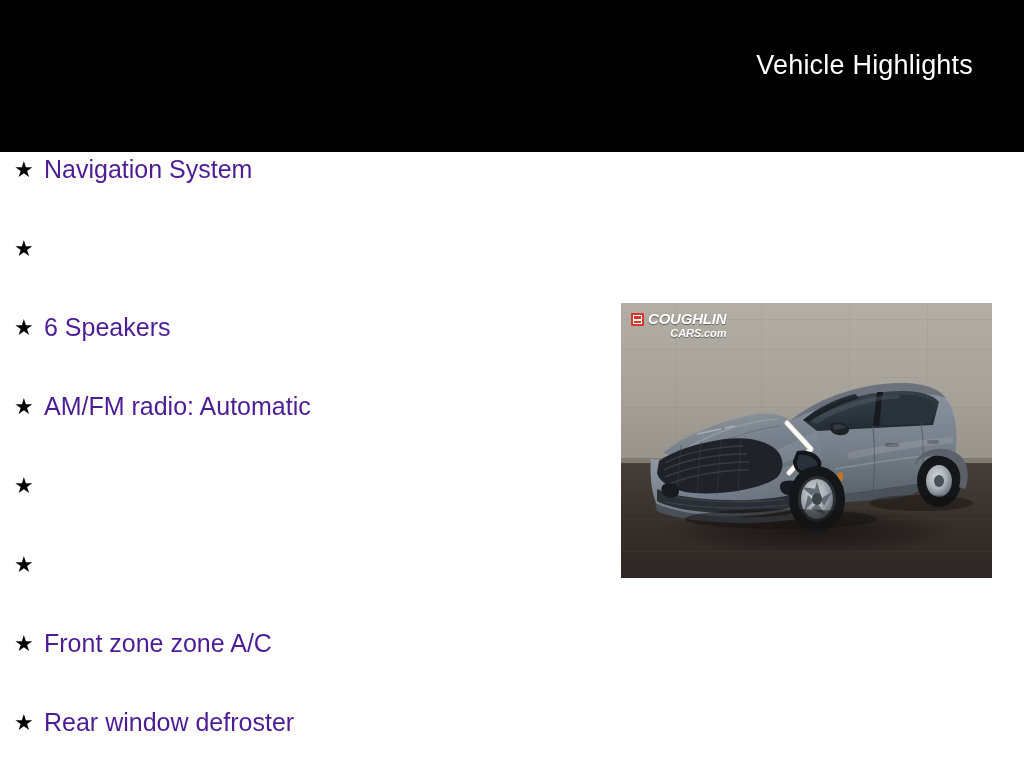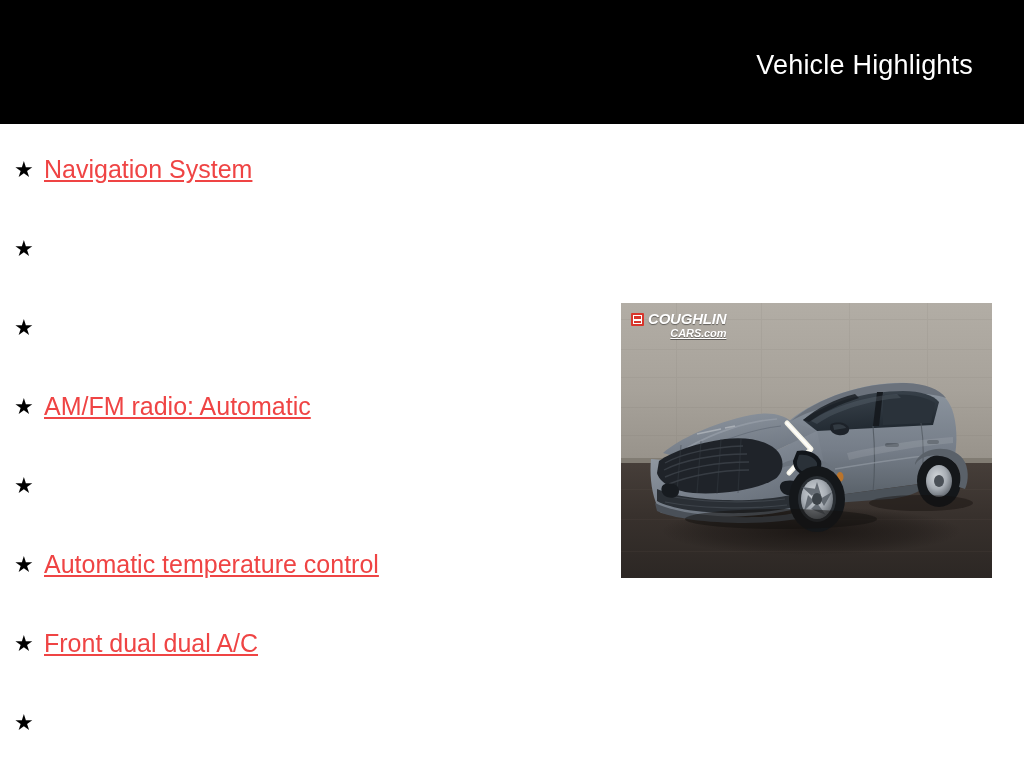--- a/index.html
+++ b/index.html
@@ -20,21 +20,21 @@
     height: 768px;
     background: #ffffff;
   }
 
   
   .header {
     position: absolute;
     left: 0;
     top: 0;
     width: 1024px;
-    height: 124px;
+    height: 152px;
     background: #000000;
     box-sizing: border-box;
   }
   .header-title {
     position: absolute;
     right: 51px;
     top: 50px;
     color: #ffffff;
     font-size: 27px;
     font-weight: 400;
@@ -59,25 +59,24 @@
   }
   .hl-star {
     flex: 0 0 auto;
     width: 30px;
     color: #000000;
     font-size: 22px;
     line-height: 1;
     text-align: left;
   }
   .hl-label {
-    color: #ef4444;
+    color: #4c1d95;
     font-size: 25px;
     line-height: 1.1;
     white-space: nowrap;
-    text-decoration: underline;
   }
 
   
   .photo {
     position: absolute;
     left: 621px;
     top: 303px;
     width: 371px;
     height: 275px;
     overflow: hidden;
@@ -138,21 +137,20 @@
   }
   .wm-line2 {
     color: #ffffff;
     font-size: 11px;
     font-weight: 700;
     font-style: italic;
     letter-spacing: -0.1px;
     text-align: right;
     margin-top: 2px;
     text-shadow: 0 1px 1px rgba(0,0,0,.45);
-    text-decoration: underline;
   }
 </style>
 </head>
 <body>
 
 <div class="page">
 
   <div class="header">
     <div class="header-title">Vehicle Highlights</div>
   </div>
@@ -163,43 +161,44 @@
       <span class="hl-star">★</span>
       <span class="hl-label">Navigation System</span>
     </div>
 
     <div class="hl-item">
       <span class="hl-star">★</span>
     </div>
 
     <div class="hl-item">
       <span class="hl-star">★</span>
+      <span class="hl-label">6 Speakers</span>
     </div>
 
     <div class="hl-item">
       <span class="hl-star">★</span>
       <span class="hl-label">AM/FM radio: Automatic</span>
     </div>
 
     <div class="hl-item">
       <span class="hl-star">★</span>
     </div>
 
     <div class="hl-item">
       <span class="hl-star">★</span>
-      <span class="hl-label">Automatic temperature control</span>
-    </div>
-
-    <div class="hl-item">
-      <span class="hl-star">★</span>
-      <span class="hl-label">Front dual dual A/C</span>
-    </div>
-
-    <div class="hl-item">
-      <span class="hl-star">★</span>
+    </div>
+
+    <div class="hl-item">
+      <span class="hl-star">★</span>
+      <span class="hl-label">Front zone zone A/C</span>
+    </div>
+
+    <div class="hl-item">
+      <span class="hl-star">★</span>
+      <span class="hl-label">Rear window defroster</span>
     </div>
 
   </div>
 
   <div class="photo">
     <svg viewBox="0 0 371 275" xmlns="http://www.w3.org/2000/svg">
       <defs>
         <linearGradient id="wallG" x1="0" y1="0" x2="0" y2="1">
           <stop offset="0%" stop-color="#b2ada5"></stop>
           <stop offset="55%" stop-color="#a7a29a"></stop>

